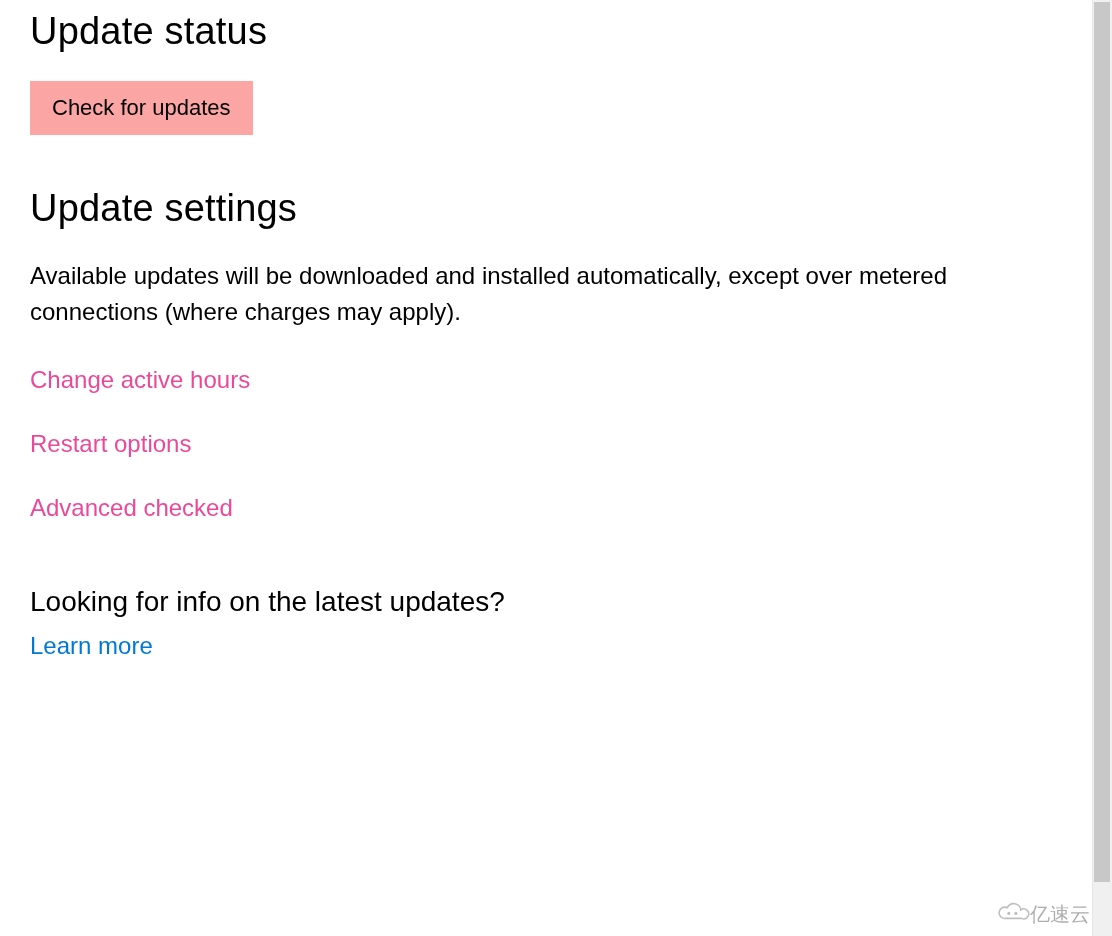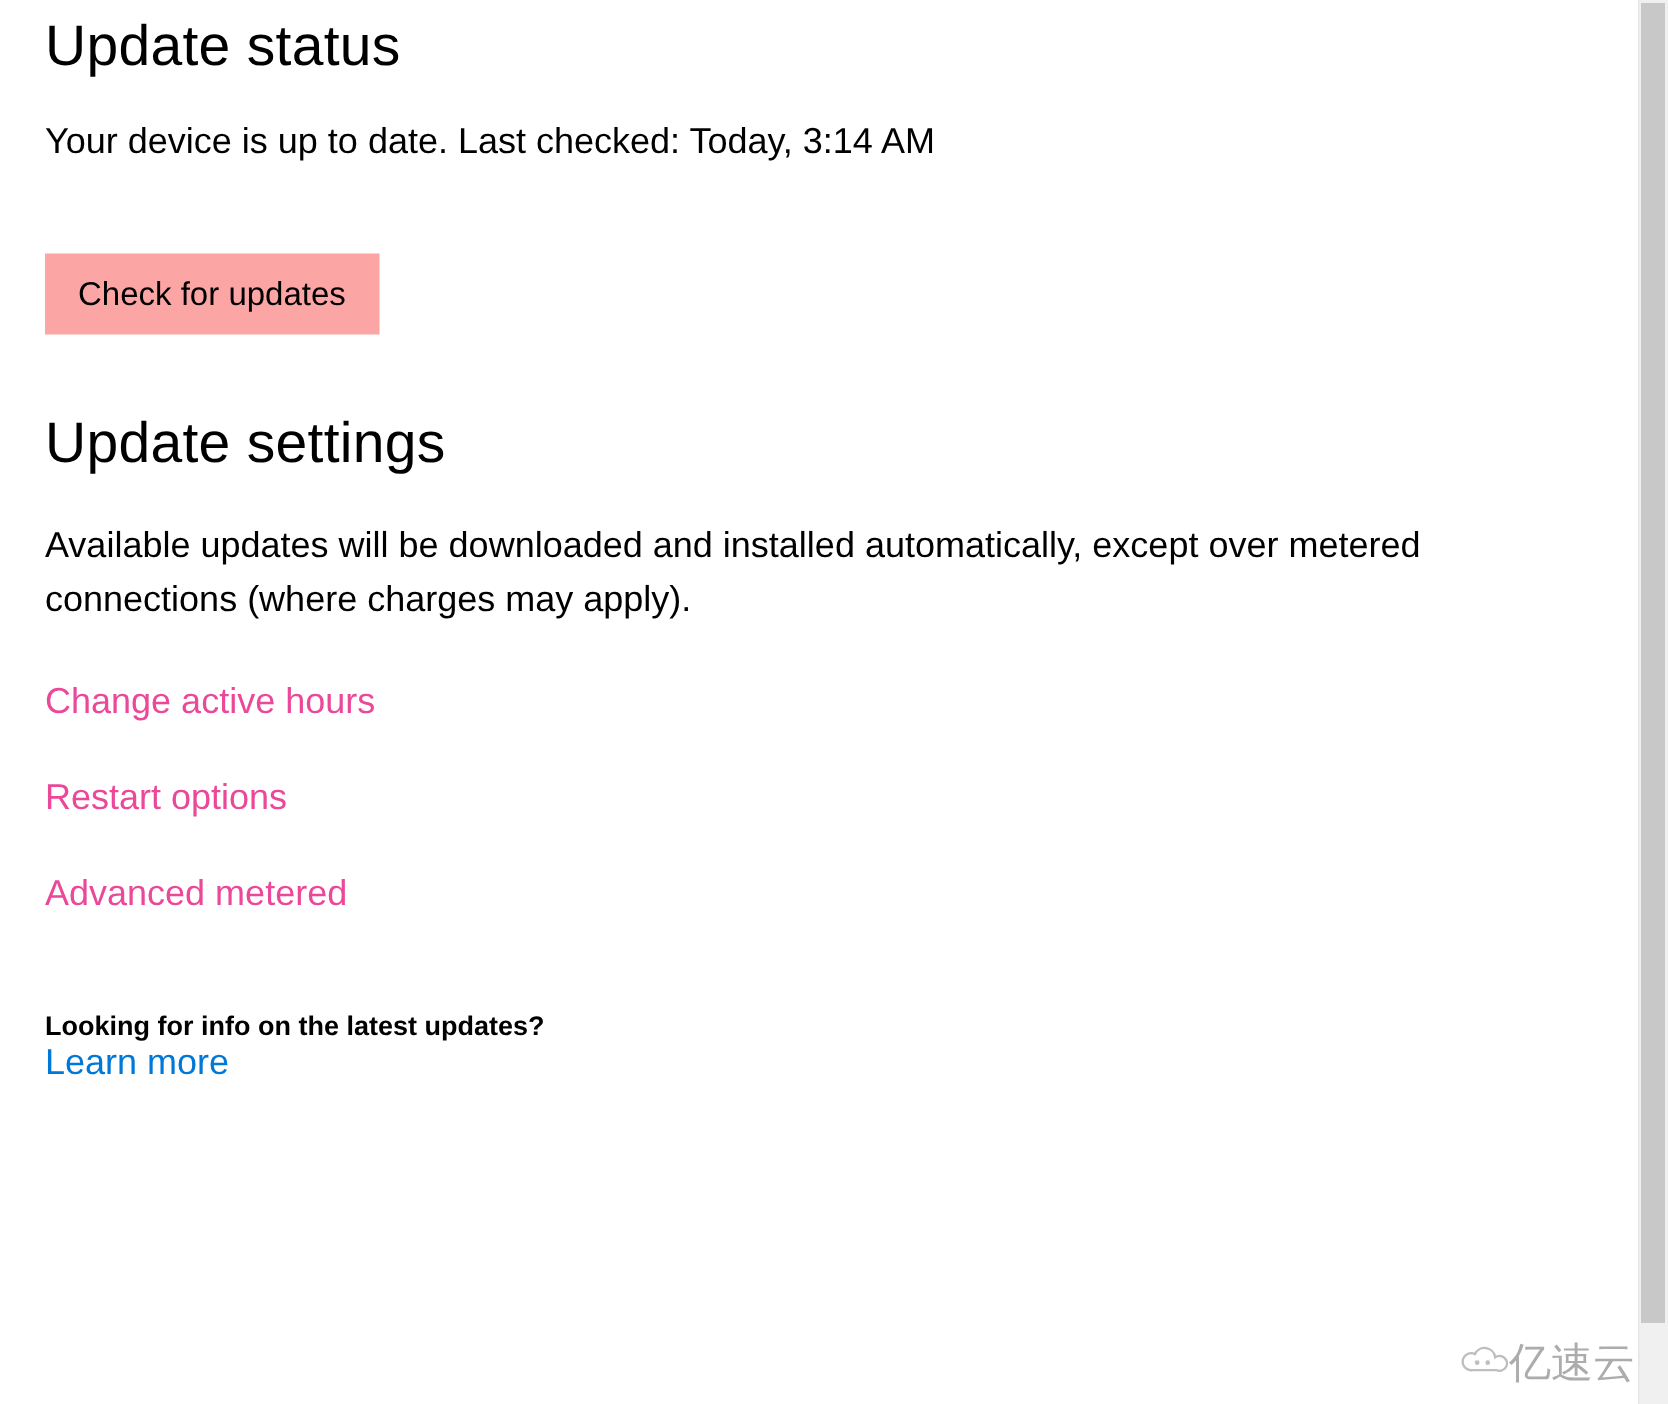--- a/index.html
+++ b/index.html
@@ -80,72 +80,71 @@
       max-width: 1000px;
     }
     .link {
       font-size: 24px;
       color: #ec4899;
       cursor: pointer;
       display: inline-block;
       margin-bottom: 36px;
     }
     .info-text {
-      font-size: 18px;
+      font-size: 28px;
       color: #000;
       margin-top: 28px;
-      font-weight: bold;
+      margin-bottom: 14px;
     }
     .learn-link {
       font-size: 24px;
       color: #0078d7;
       cursor: pointer;
       display: inline-block;
     }
     .watermark {
       position: absolute;
       bottom: 8px;
       right: 22px;
       display: flex;
       align-items: center;
       gap: 0;
       opacity: 0.55;
       color: #6a6a6a;
-      font-size: 28px;
+      font-size: 20px;
     }
     .watermark svg {
       width: 34px;
       height: 22px;
     }
     .block { display:block; }
   </style>
 </head>
 <body>
 
 <div class="content">
 
   <h1 class="section-heading">Update status</h1>
 
-  <div class="status-text">Your device is up to date. Last checked: Today, 3:14 AM</div>
 
   <button class="btn">Check for updates</button>
 
 
   <h1 class="section-heading">Update settings</h1>
 
   <div class="description-text">Available updates will be downloaded and installed automatically, except over metered connections (where charges may apply).</div>
 
   <div class="block">
     <span class="link">Change active hours</span>
   </div>
   <div class="block">
     <span class="link">Restart options</span>
   </div>
   <div class="block">
-    <span class="link">Advanced metered</span>
+    <span class="link">Advanced checked</span>
   </div>
 
   <div class="info-text">Looking for info on the latest updates?</div>
 
   <div class="block">
     <span class="learn-link">Learn more</span>
   </div>
 
 </div>
 

